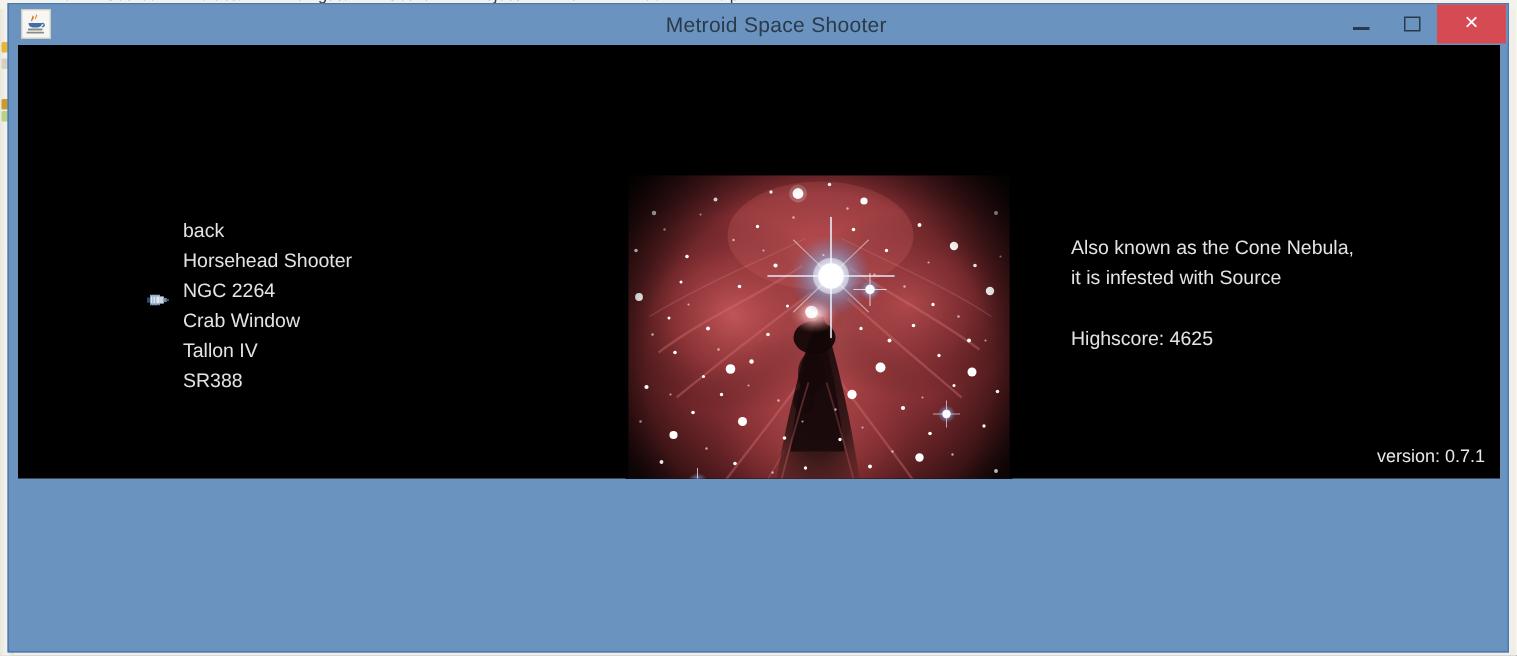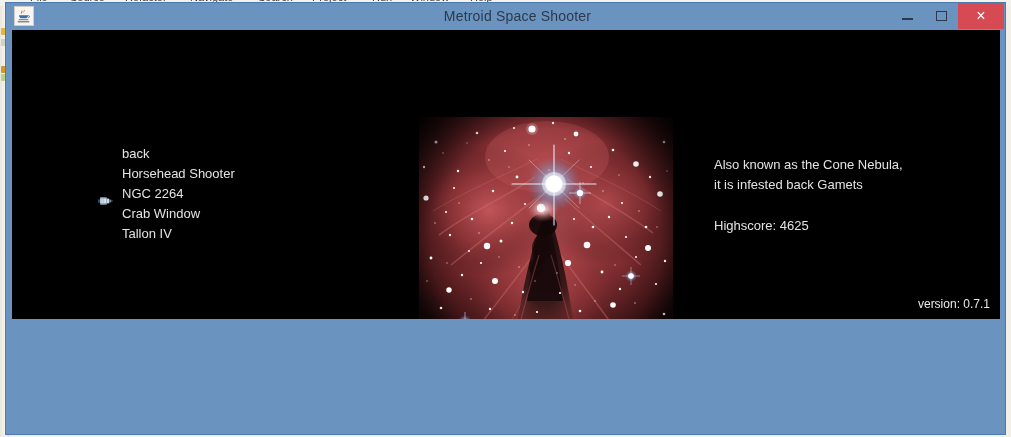--- a/index.html
+++ b/index.html
@@ -319,20 +319,23 @@
       </div>
 
       <div class="menu-row">
         <span class="menu-label">Crab Window</span>
       </div>
 
       <div class="menu-row">
         <span class="menu-label">Tallon IV</span>
       </div>
 
+      <div class="menu-row">
+        <span class="menu-label">SR388</span>
+      </div>
 
     </div>
 
     <div id="nebula-image">
       <svg width="258" height="259" viewBox="0 0 258 259">
         <defs>
           <radialGradient id="nebGlowMain" cx="50%" cy="38%" r="62%">
             <stop offset="0%" stop-color="#d4666a"></stop>
             <stop offset="28%" stop-color="#b4484c"></stop>
             <stop offset="58%" stop-color="#7e2c30"></stop>
@@ -546,20 +549,20 @@
             <circle cx="250" cy="56" r="0.7"></circle>
         </g>
 
         <rect width="258" height="259" fill="url(#vign)"></rect>
         <rect x="0" y="0" width="258" height="259" fill="none" stroke="#000000" stroke-width="3"></rect>
       </svg>
     </div>
 
     <div id="info-panel">
       <div class="info-line">Also known as the Cone Nebula,</div>
-      <div class="info-line">it is infested back Gamets</div>
+      <div class="info-line">it is infested with Source</div>
     </div>
 
     <div id="highscore-line">Highscore: 4625</div>
 
     <div id="version-text">version: 0.7.1</div>
   </div>
 </div>
 
 </body></html>

